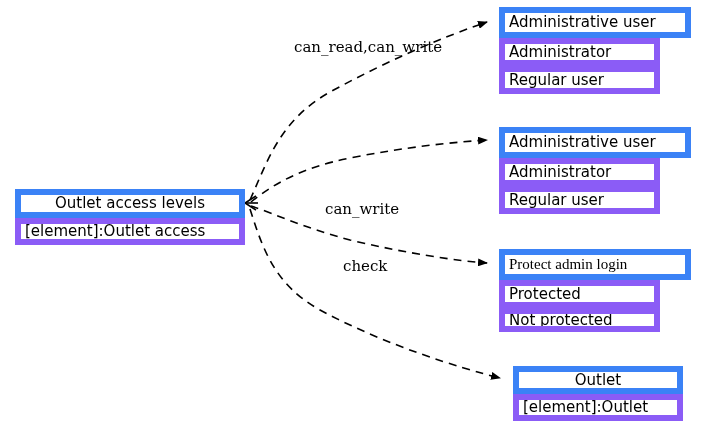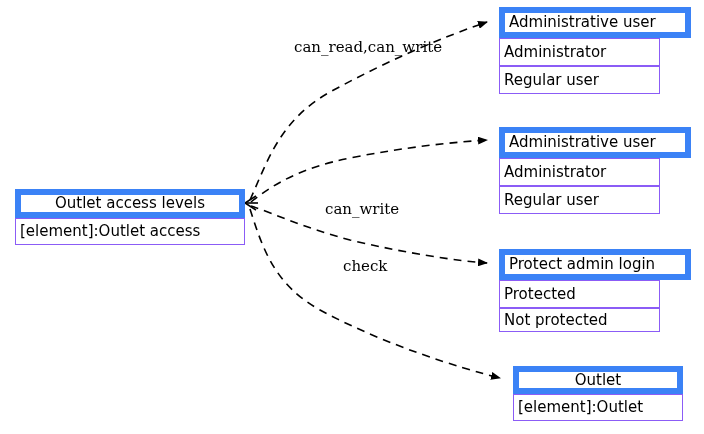--- a/index.html
+++ b/index.html
@@ -23,21 +23,21 @@
     height: 434px;
   }
   
   .node {
     position: absolute;
     box-sizing: border-box;
   }
   .node-row {
     position: absolute;
     box-sizing: border-box;
-    border: 1px solid #8b5cf6;
+    border: 6px solid #8b5cf6;
     background: #ffffff;
     font-family: "DejaVu Sans", sans-serif;
     font-size: 15px;
     line-height: 1;
     color: #000000;
     display: flex;
     align-items: center;
     white-space: nowrap;
     overflow: hidden;
   }
@@ -111,21 +111,21 @@
     <div class="node-row sub align-left" style="left:499px; top:66px; width:161px; height:28px;">Regular user</div>
   </div>
 
   <div class="node">
     <div class="node-row header align-left" style="left:499px; top:127px; width:192px; height:31px;">Administrative user</div>
     <div class="node-row sub align-left" style="left:499px; top:158px; width:161px; height:28px;">Administrator</div>
     <div class="node-row sub align-left" style="left:499px; top:186px; width:161px; height:28px;">Regular user</div>
   </div>
 
   <div class="node">
-    <div class="node-row header align-left" style="left:499px; top:249px; width:192px; height:31px;">Protect admin login</div>
+    <div class="node-row header align-left" style="left:499px; top:249px; width:192px; height:31px;font-family:Liberation Serif, serif;">Protect admin login</div>
     <div class="node-row sub align-left" style="left:499px; top:280px; width:161px; height:28px;">Protected</div>
     <div class="node-row sub align-left" style="left:499px; top:308px; width:161px; height:24px;">Not protected</div>
   </div>
 
   <div class="node">
     <div class="node-row header align-center" style="left:513px; top:366px; width:170px; height:28px;">Outlet</div>
     <div class="node-row sub align-left" style="left:513px; top:394px; width:170px; height:27px;">[element]:Outlet</div>
   </div>
 
 </div>

